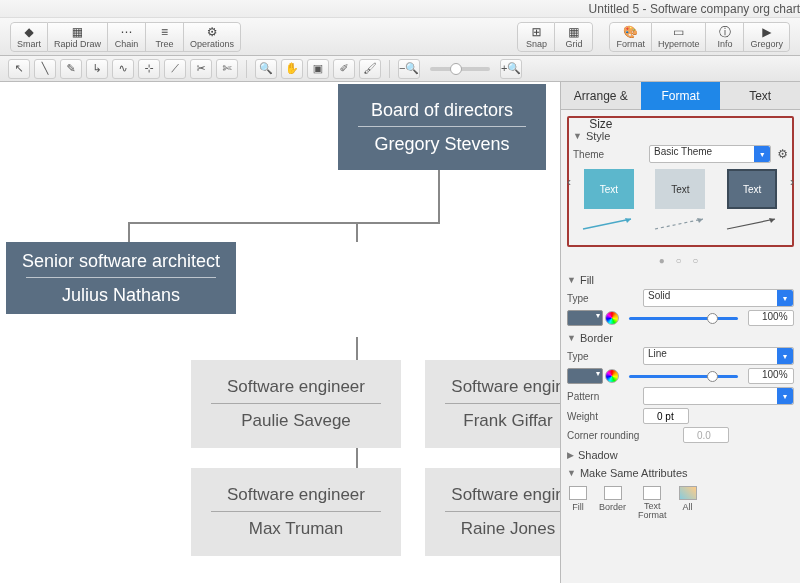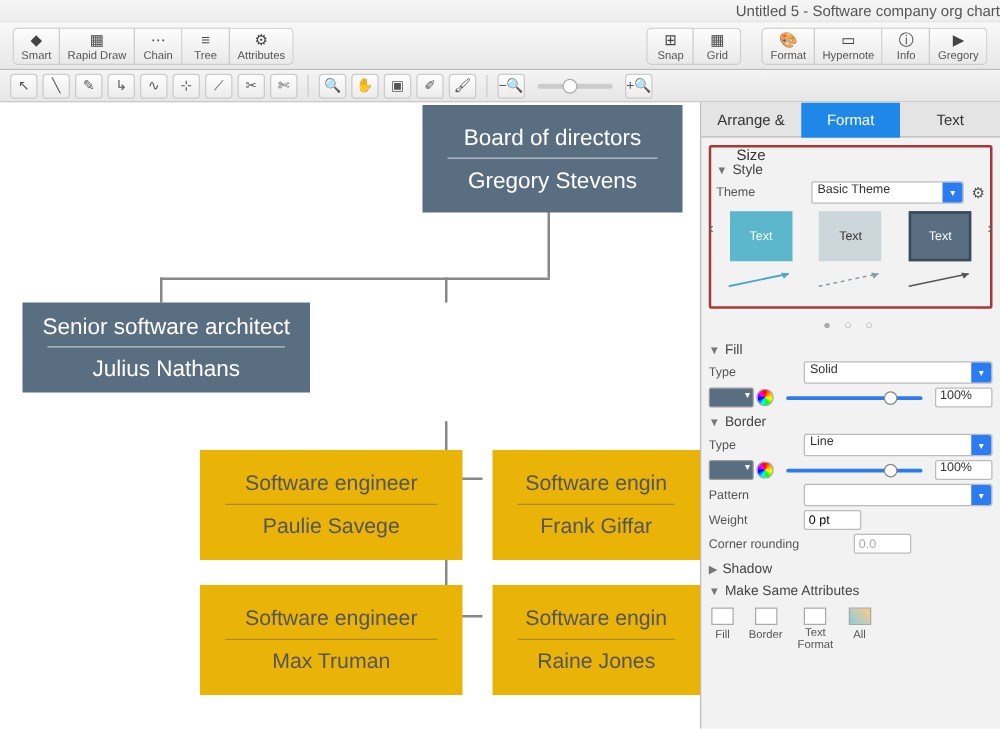--- a/index.html
+++ b/index.html
@@ -22,21 +22,21 @@
   .zoom-slider { width:60px; height:4px; background:#ccc; border-radius:2px; position:relative; margin:0 6px; }
   .zoom-slider .knob { position:absolute; left:20px; top:-4px; width:12px; height:12px; border-radius:6px; background:#fff; border:1px solid #aaa; }
   
   .workspace { display:flex; height: calc(583px - 18px - 38px - 26px); }
   .canvas { flex:1; background:#fff; position:relative; overflow:hidden; }
   .side-panel { width:240px; border-left:1px solid #bbb; background:#f2f2f2; display:flex; flex-direction:column; overflow:hidden; }
   
   
   .node { position:absolute; font-family: Arial, sans-serif; text-align:center; color:#fff; display:flex; flex-direction:column; justify-content:center; padding:22px 8px; }
   .node.dark { background:#5a6e82; }
-  .node.light { background:#eab308; color:#555; }
+  .node.light { background:#e5e5e5; color:#555;margin-left:31px; }
   .node .role { font-size:18px; line-height:20px; }
   .node hr { border:0; border-top:1px solid rgba(255,255,255,.6); margin:6px 12px; }
   .node.light hr { border-top:1px solid rgba(80,80,80,.4); }
   .node .person { font-size:18px; line-height:22px; }
   .line { position:absolute; background:#888; }
   
   
   .panel-tabs { display:flex; height:28px; }
   .panel-tab { flex:1; text-align:center; line-height:28px; font-size:12px; background:#e4e4e4; border-bottom:1px solid #bbb; }
   .panel-tab.active { background:#1f87e8; color:#fff; border-bottom-color:#1f87e8; }
@@ -50,21 +50,21 @@
   .select .arrow { position:absolute; right:0; top:0; width:16px; height:100%; background:#2a7cf0; border-radius:0 2px 2px 0; display:flex; align-items:center; justify-content:center; color:#fff; font-size:8px; }
   .style-box { border:2px solid #a53935; border-radius:2px; padding:6px 4px 10px; position:relative; margin-bottom:8px; }
   .swatches { display:flex; justify-content:space-around; margin:6px 0 4px; }
   .swatch { width:50px; height:40px; display:flex; align-items:center; justify-content:center; font-size:10px; color:#333; }
   .arrow-row { display:flex; justify-content:space-around; height:22px; align-items:center; }
   .arr-svg { width:55px; height:18px; }
   .chev { position:absolute; top:50%; transform:translateY(-50%); font-size:12px; color:#666; }
   .chev.l { left:-2px; } .chev.r { right:-2px; }
   .dots { text-align:center; color:#aaa; font-size:10px; letter-spacing:4px; margin:4px 0 8px; }
   
-  .num-input { width:46px; height:16px; border:1px solid #bbb; background:#fff; font-size:10px; padding:0 3px; border-radius:2px; }
+  .num-input { width:46px; height:16px; border:1px solid #bbb; background:#fff; font-size:10px; padding:0 13px; border-radius:2px; }
   .slider { flex:1; height:3px; background:#2a7cf0; position:relative; margin:0 4px; border-radius:2px; }
   .slider .kn { position:absolute; right:20px; top:-4px; width:11px; height:11px; border-radius:6px; background:#fff; border:1px solid #888; }
   .color-combo { display:flex; align-items:center; gap:2px; }
   .color-sw { width:36px; height:16px; background:#5a6e82; border:1px solid #999; border-radius:2px; position:relative; }
   .color-sw:after { content:"▾"; position:absolute; right:2px; top:0; font-size:8px; color:#fff; }
   .wheel { width:14px; height:14px; border-radius:7px; background: conic-gradient(red,orange,yellow,lime,cyan,blue,magenta,red); border:1px solid #aaa; }
   .attr-icons { display:flex; gap:12px; padding:4px 2px; }
   .attr-ic { display:flex; flex-direction:column; align-items:center; font-size:9px; color:#555; gap:2px; }
   .attr-ic .g { width:18px; height:14px; border:1px solid #aaa; background:#fff; }
 </style>
@@ -86,21 +86,21 @@
     <div class="tool-btn">
         <span class="ic">⋯</span>
         <span>Chain</span>
       </div>
     <div class="tool-btn">
         <span class="ic">≡</span>
         <span>Tree</span>
       </div>
     <div class="tool-btn">
         <span class="ic">⚙</span>
-        <span>Attributes</span>
+        <span>Operations</span>
       </div>
   </div>
   <div class="spacer"></div>
   <div class="tool-group">
     <div class="tool-btn">
         <span class="ic">⊞</span>
         <span>Snap</span>
       </div>
     <div class="tool-btn">
         <span class="ic">▦</span>
@@ -160,21 +160,21 @@
     <div class="line" style="left:438px; top:87px; width:2px; height:53px;"></div>
     <div class="line" style="left:356px; top:255px; width:2px; height:200px;"></div>
     <div class="line" style="left:356px; top:300px; width:30px; height:2px;"></div>
     <div class="line" style="left:356px; top:410px; width:30px; height:2px;"></div>
 
     <div class="node dark" style="left:338px; top:2px; width:208px; height:86px;">
       <div class="role">Board of directors</div>
         <hr>
       <div class="person">Gregory Stevens</div>
     </div>
-    <div class="node dark" style="left:18px; top:160px; width:230px; height:72px;">
+    <div class="node dark" style="left:6px; top:160px; width:230px; height:72px;">
       <div class="role">Senior software architect</div>
         <hr>
       <div class="person">Julius Nathans</div>
     </div>
     <div class="node light" style="left:160px; top:278px; width:210px; height:88px;">
       <div class="role" style="font-size:17px">Software engineer</div>
         <hr>
       <div class="person" style="font-size:17px">Paulie Savege</div>
     </div>
     <div class="node light" style="left:394px; top:278px; width:166px; height:88px;">

